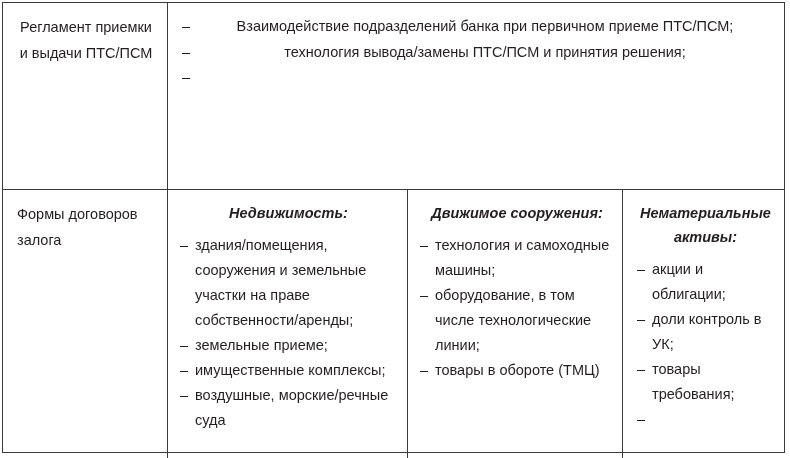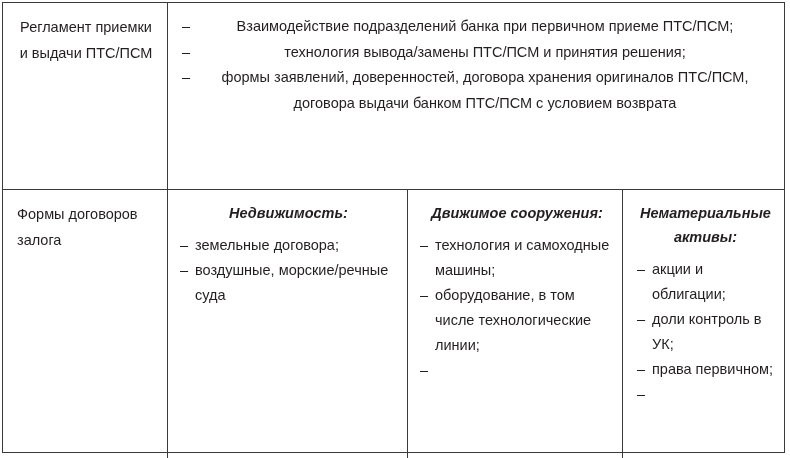--- a/index.html
+++ b/index.html
@@ -128,56 +128,56 @@
     <div class="row row-1">
       <div class="cell cell-label">
         <div class="label-text">Регламент приемки и выдачи ПТС/ПСМ</div>
       </div>
       <div class="cell cell-wide">
         <ul class="blist wide">
             <li><span class="dash">–</span><span>Взаимодействие подразделений банка при первичном приеме ПТС/ПСМ;</span></li>
             <li><span class="dash">–</span></li>
             <li><span class="dash">–</span><span>технология вывода/замены ПТС/ПСМ и принятия решения;</span></li>
             <li><span class="dash">–</span></li>
-            <li><span class="dash">–</span><span>формы заявлений, доверенностей, договора хранения оригиналов ПТС/ПСМ, договора выдачи банком ПТС/ПСМ с условием возврата</span></li>
+            <li><span class="dash">–</span></li>
           </ul>
       </div>
     </div>
 
     <div class="row row-2">
       <div class="cell cell-label">
         <div class="label-text">Формы договоров залога</div>
       </div>
 
       <div class="col-realty">
         <div class="colhead">Недвижимость:</div>
         <ul class="blist narrow">
-            <li><span class="dash">–</span></li>
-            <li><span class="dash">–</span><span>земельные договора;</span></li>
-            <li><span class="dash">–</span></li>
+            <li><span class="dash">–</span><span>здания/помещения, сооружения и земельные участки на праве собственности/аренды;</span></li>
+            <li><span class="dash">–</span><span>земельные приеме;</span></li>
+            <li><span class="dash">–</span><span>имущественные комплексы;</span></li>
             <li><span class="dash">–</span><span>воздушные, морские/речные суда</span></li>
           </ul>
       </div>
 
       <div class="col-movable">
         <div class="colhead">Движимое сооружения:</div>
         <ul class="blist narrow">
             <li><span class="dash">–</span><span>технология и самоходные машины;</span></li>
             <li><span class="dash">–</span><span>оборудование, в том числе технологические линии;</span></li>
-            <li><span class="dash">–</span></li>
+            <li><span class="dash">–</span><span>товары в обороте (ТМЦ)</span></li>
           </ul>
       </div>
 
       <div class="col-intang">
         <div class="colhead">Нематериальные активы:</div>
         <ul class="blist tight">
             <li><span class="dash">–</span><span>акции и облигации;</span></li>
             <li><span class="dash">–</span></li>
             <li><span class="dash">–</span><span>доли контроль в УК;</span></li>
-            <li><span class="dash">–</span><span>права первичном;</span></li>
+            <li><span class="dash">–</span><span>товары требования;</span></li>
             <li>
               <span class="dash">–</span>
             </li>
           </ul>
       </div>
     </div>
 
   </div>
 </div>
 

